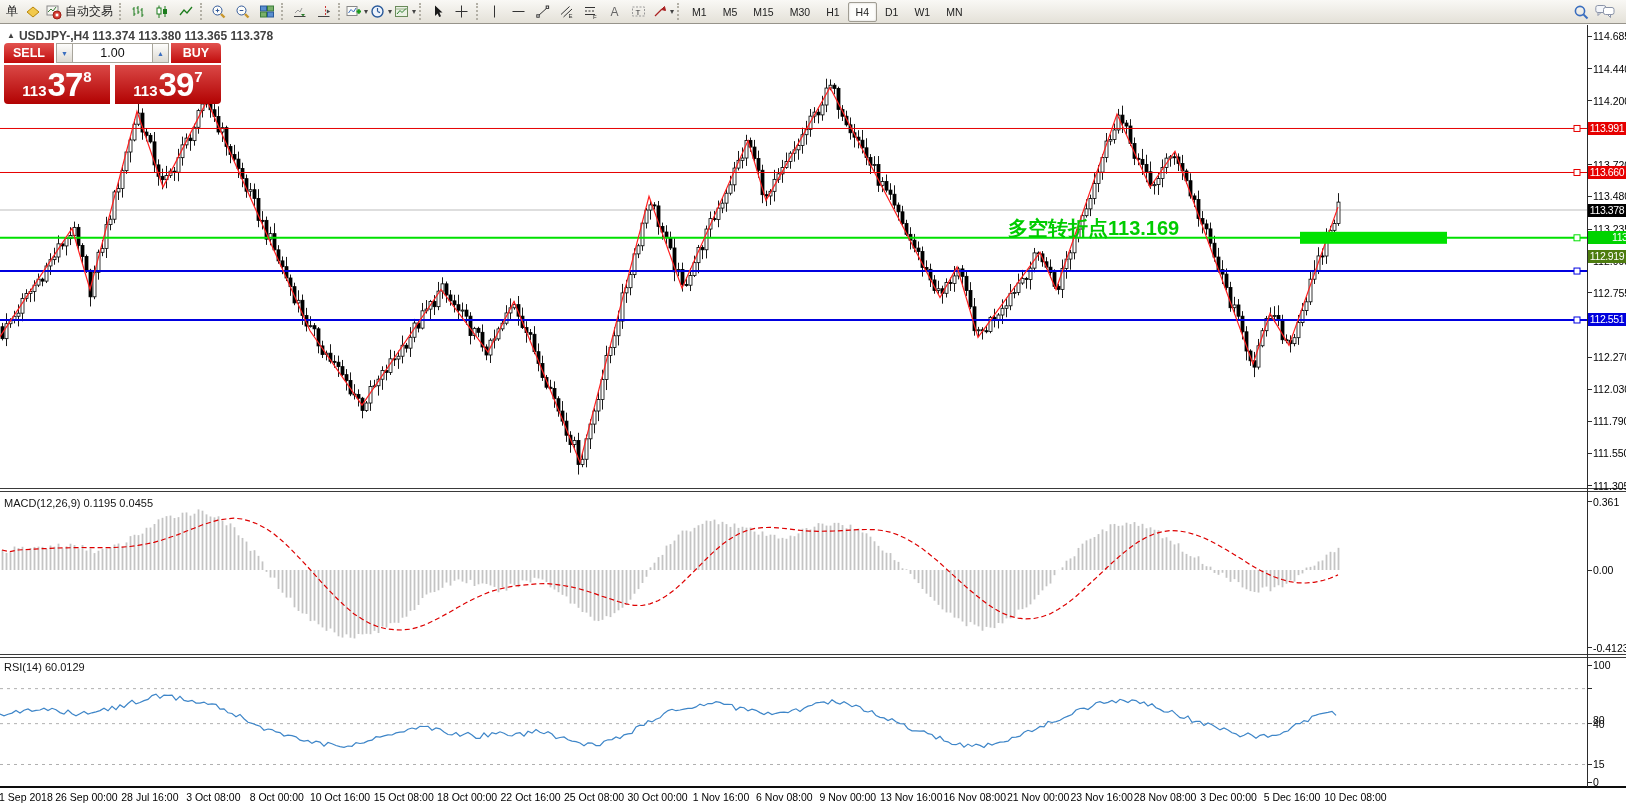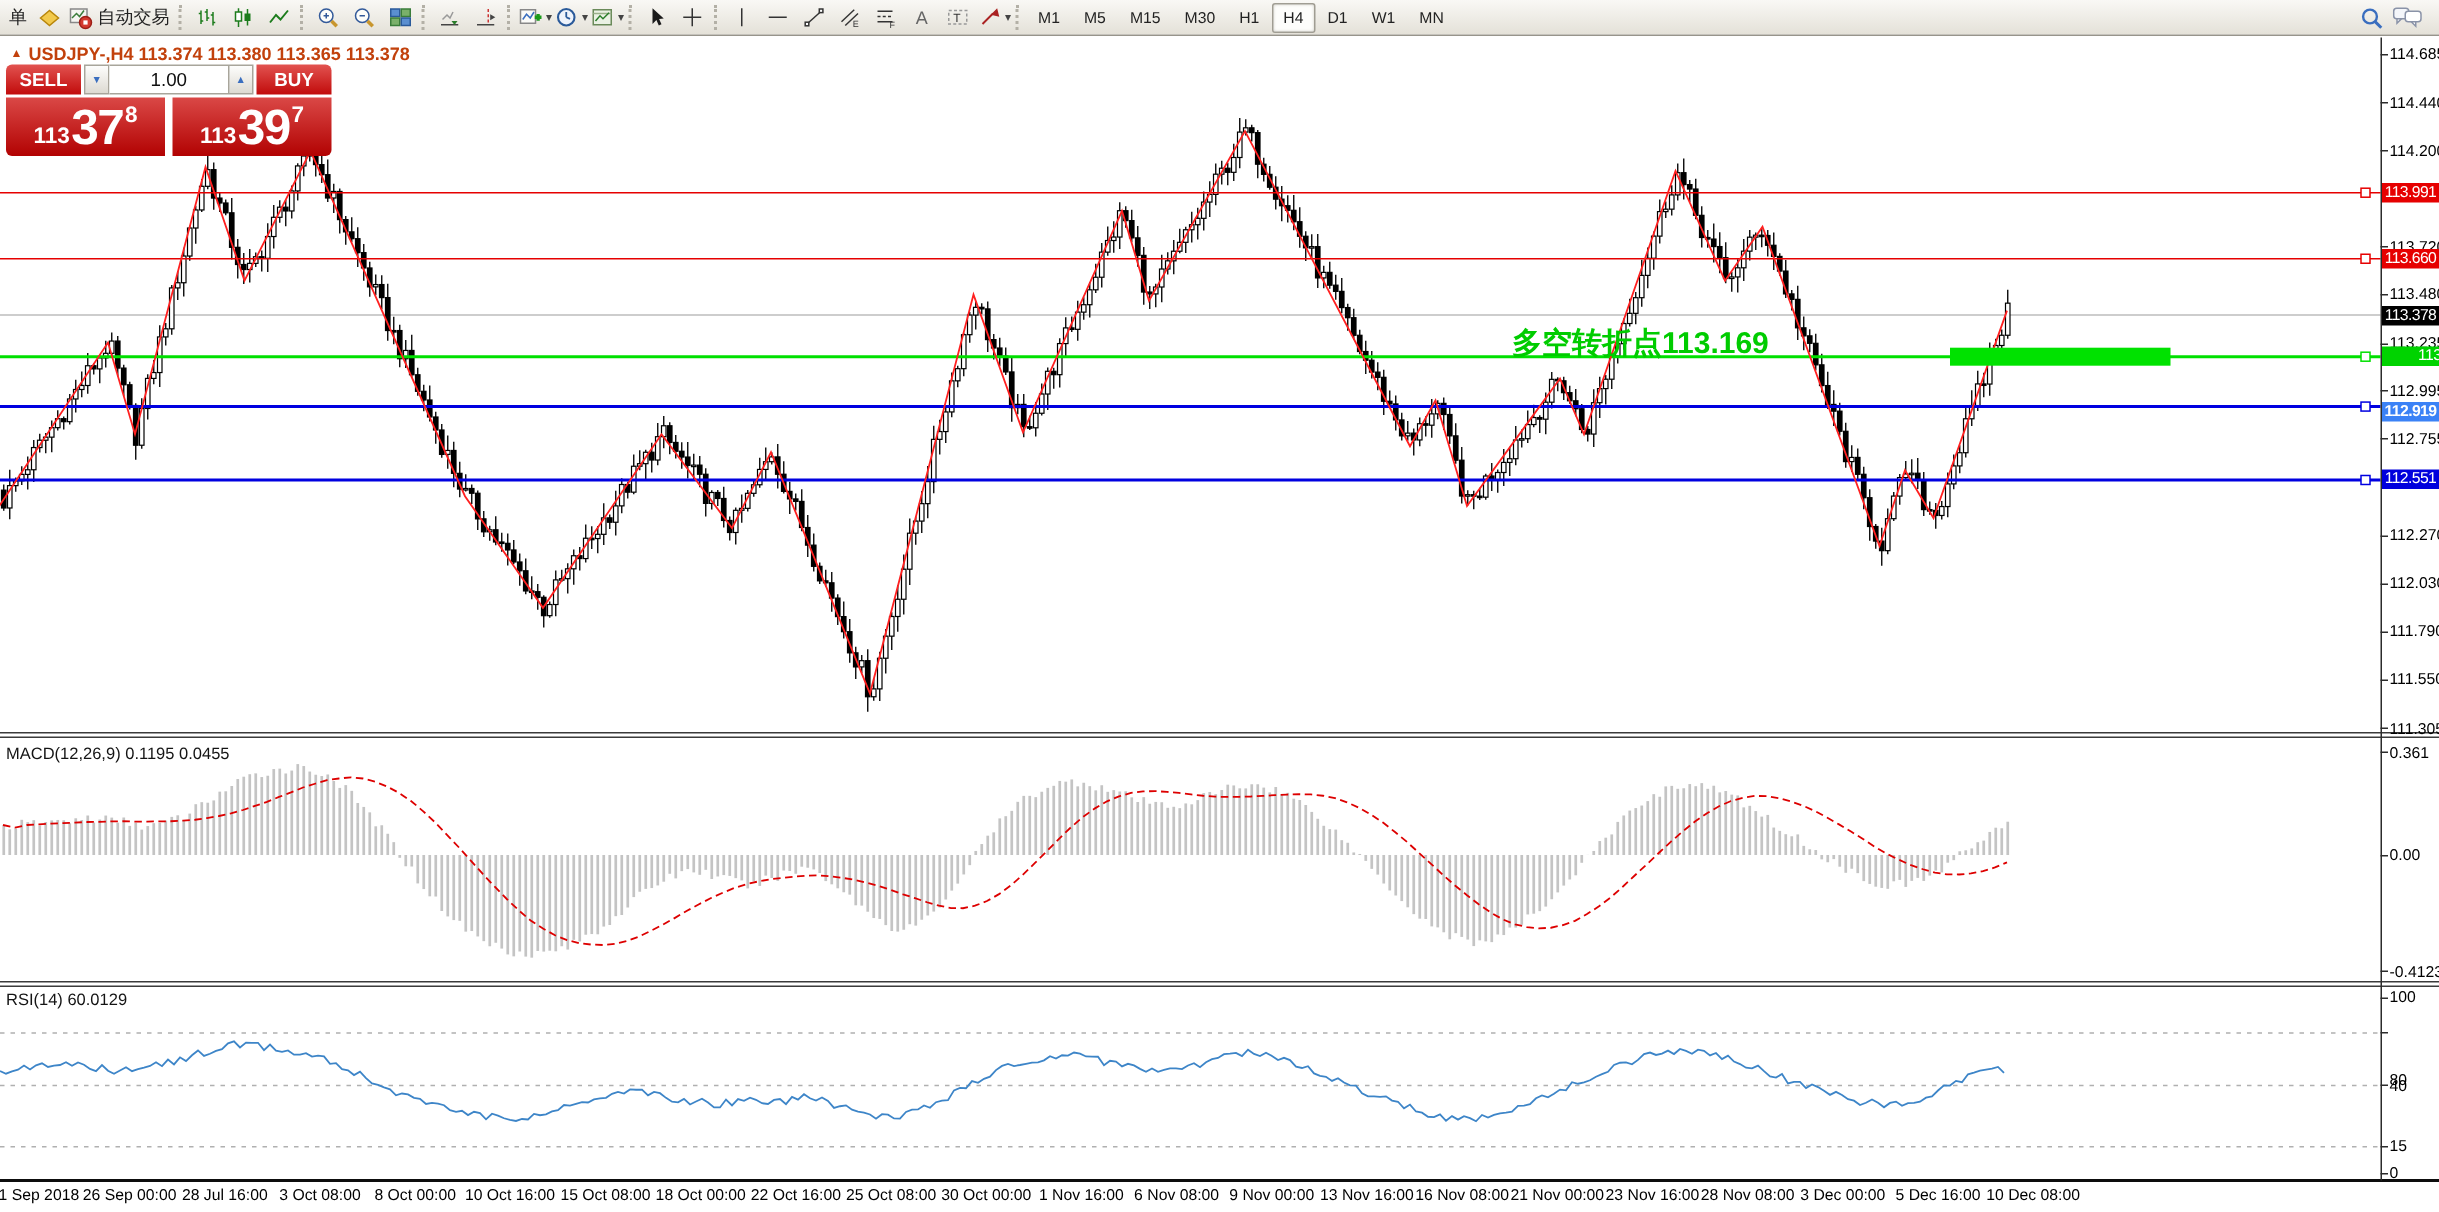--- a/index.html
+++ b/index.html
@@ -26,21 +26,21 @@
   .sep-double { position:absolute; left:0; width:1626px; height:4px; background:#fff;
     border-top:1px solid #3a3a3a; border-bottom:1px solid #3a3a3a; }
   #bottom-line { position:absolute; left:0; top:786px; width:1626px; height:2px; background:#0d0d0d; }
 
   .axis-tick { position:absolute; left:1587px; width:5px; height:1px; background:#2b2b2b; }
   .axis-label { position:absolute; left:1593px; font-size:10.5px; line-height:12px; color:#000; white-space:nowrap; }
   .badge { position:absolute; left:1588px; width:38px; height:13px; font-size:10.5px; line-height:13px;
     color:#fff; text-align:center; letter-spacing:-0.4px; }
   .tlabel { position:absolute; top:791px; font-size:10.5px; color:#000; transform:translateX(-50%); white-space:nowrap; }
 
-  #chart-title { position:absolute; left:7px; top:29px; font-size:12px; font-weight:bold; color:#c2410c; }
+  #chart-title { position:absolute; left:7px; top:29px; font-size:12px; font-weight:bold; color:#404040; }
   #chart-title .marker { font-size:8px; vertical-align:2px; margin-right:4px; }
   .panel-label { position:absolute; left:4px; font-size:11px; color:#141414; }
   #annotation { position:absolute; font-weight:bold; font-size:20px; white-space:nowrap; }
 
   
   #otc { position:absolute; left:4px; top:43px; width:217px; height:52px; }
   .otc-btn { position:absolute; top:0; height:20px; color:#fff; font-weight:bold; font-size:12.5px;
     background:linear-gradient(#e25350,#c10b0b); display:flex; align-items:center; justify-content:center;
     border:none; }
   #sell-btn { left:0; width:50px; border-radius:4px 0 0 0; }
@@ -1329,21 +1329,21 @@
       <div class="axis-tick" style="top: 420.704px;"></div>
       <div class="axis-label" style="top: 415.204px;">111.790</div>
       <div class="axis-tick" style="top: 452.624px;"></div>
       <div class="axis-label" style="top: 447.124px;">111.550</div>
       <div class="axis-tick" style="top: 485.209px;"></div>
       <div class="axis-label" style="top: 479.709px;">111.305</div>
       <div class="badge" style="top: 121.971px; background: rgb(230, 0, 0);">113.991</div>
       <div class="badge" style="top: 165.994px; background: rgb(230, 0, 0);">113.660</div>
       <div class="badge" style="top: 203.5px; background: rgb(0, 0, 0);">113.378</div>
       <div class="badge" style="top: 231.297px; background: rgb(0, 211, 0); padding-left: 24px;">113.169</div>
-      <div class="badge" style="top: 268px; background: #3b82f6; font-weight: bold;">112.919</div>
+      <div class="badge" style="top: 250px; background: #4d7c0f;">112.919</div>
       <div class="badge" style="top: 313.491px; background: rgb(0, 0, 221);">112.551</div>
       <div class="axis-tick" style="top: 501.343px;"></div>
       <div class="axis-label" style="top: 495.843px;">0.361</div>
       <div class="axis-tick" style="top: 569.5px;"></div>
       <div class="axis-label" style="top: 564px;">0.00</div>
       <div class="axis-tick" style="top: 647.342px;"></div>
       <div class="axis-label" style="top: 641.842px;">-0.4123</div>
       <div class="axis-tick" style="top: 664.8px;"></div>
       <div class="axis-label" style="top: 659.3px;">100</div>
       <div class="axis-tick" style="top: 688.14px;"></div>

